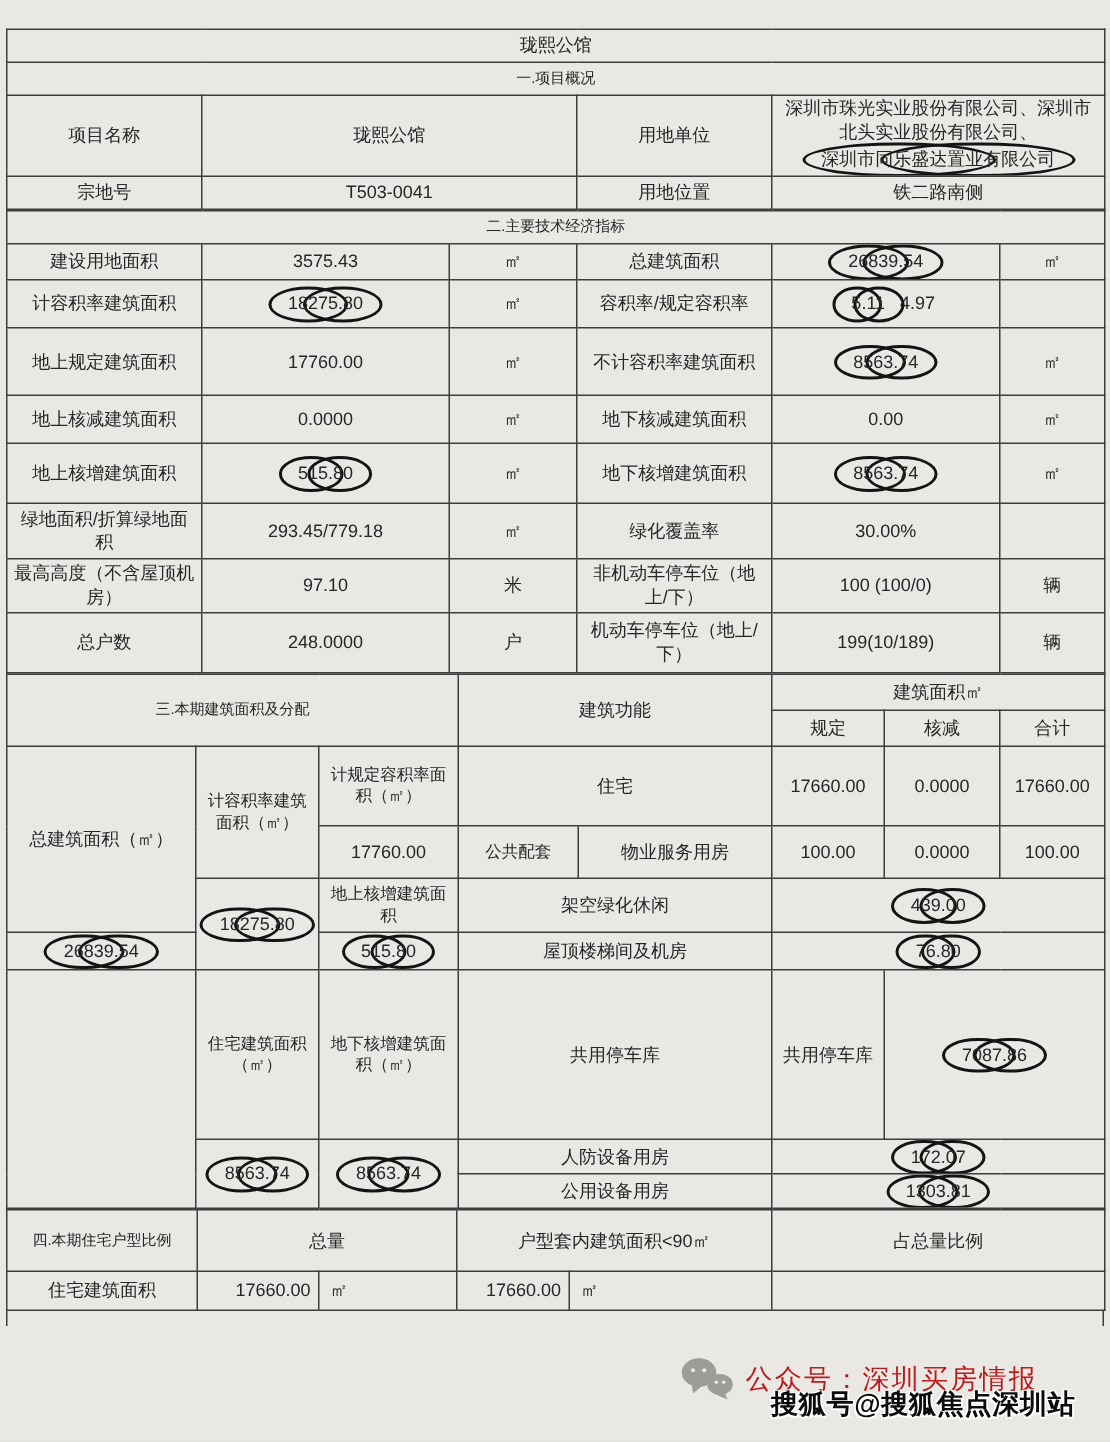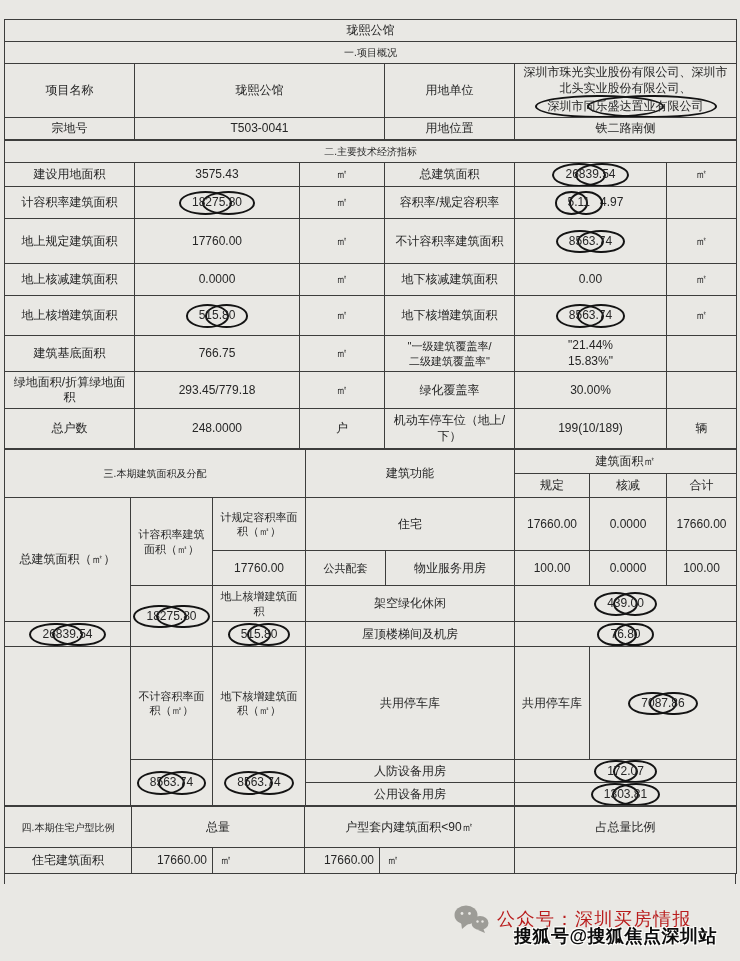--- a/index.html
+++ b/index.html
@@ -151,37 +151,35 @@
       <td>㎡</td>
     </tr>
     <tr class="rh42">
       <td>地上核增建筑面积</td>
       <td><span class="cloud"><span>515.80</span></span></td>
       <td>㎡</td>
       <td>地下核增建筑面积</td>
       <td><span class="cloud"><span>8563.74</span></span></td>
       <td>㎡</td>
     </tr>
-    <tr class="rh38">
-      <td>建筑基底面积</td>
-      <td>766.75</td>
-      <td>㎡</td>
-      <td class="prewrap small">"一级建筑覆盖率/
-二级建筑覆盖率"</td>
-      <td class="prewrap">"21.44%
-15.83%"</td>
-      <td></td>
-    </tr>
     <tr class="rh39">
       <td>绿地面积/折算绿地面积</td>
       <td>293.45/779.18</td>
       <td>㎡</td>
       <td>绿化覆盖率</td>
       <td>30.00%</td>
       <td></td>
+    </tr>
+    <tr class="rh38">
+      <td>最高高度（不含屋顶机房）</td>
+      <td>97.10</td>
+      <td>米</td>
+      <td>非机动车停车位（地上/下）</td>
+      <td>100 (100/0)</td>
+      <td>辆</td>
     </tr>
     <tr class="rh42">
       <td>总户数</td>
       <td>248.0000</td>
       <td>户</td>
       <td>机动车停车位（地上/下）</td>
       <td>199(10/189)</td>
       <td>辆</td>
     </tr>
   </tbody>
@@ -233,21 +231,21 @@
       <td colspan="3"><span class="cloud"><span>439.00</span></span></td>
     </tr>
     <tr class="rh27">
       <td><span class="cloud"><span>26839.54</span></span></td>
       <td><span class="cloud"><span>515.80</span></span></td>
       <td colspan="2">屋顶楼梯间及机房</td>
       <td colspan="3"><span class="cloud"><span>76.80</span></span></td>
     </tr>
     <tr class="rh115">
       <td rowspan="3"></td>
-      <td class="small">不计容积率面积（㎡）</td>
+      <td class="small">住宅建筑面积（㎡）</td>
       <td class="small">地下核增建筑面积（㎡）</td>
       <td colspan="2">共用停车库</td>
       <td>共用停车库</td>
       <td colspan="2"><span class="cloud"><span>7087.86</span></span></td>
     </tr>
     <tr class="rh25">
       <td rowspan="2"><span class="cloud"><span>8563.74</span></span></td>
       <td rowspan="2"><span class="cloud"><span>8563.74</span></span></td>
       <td colspan="2">人防设备用房</td>
       <td colspan="3"><span class="cloud"><span>172.07</span></span></td>

